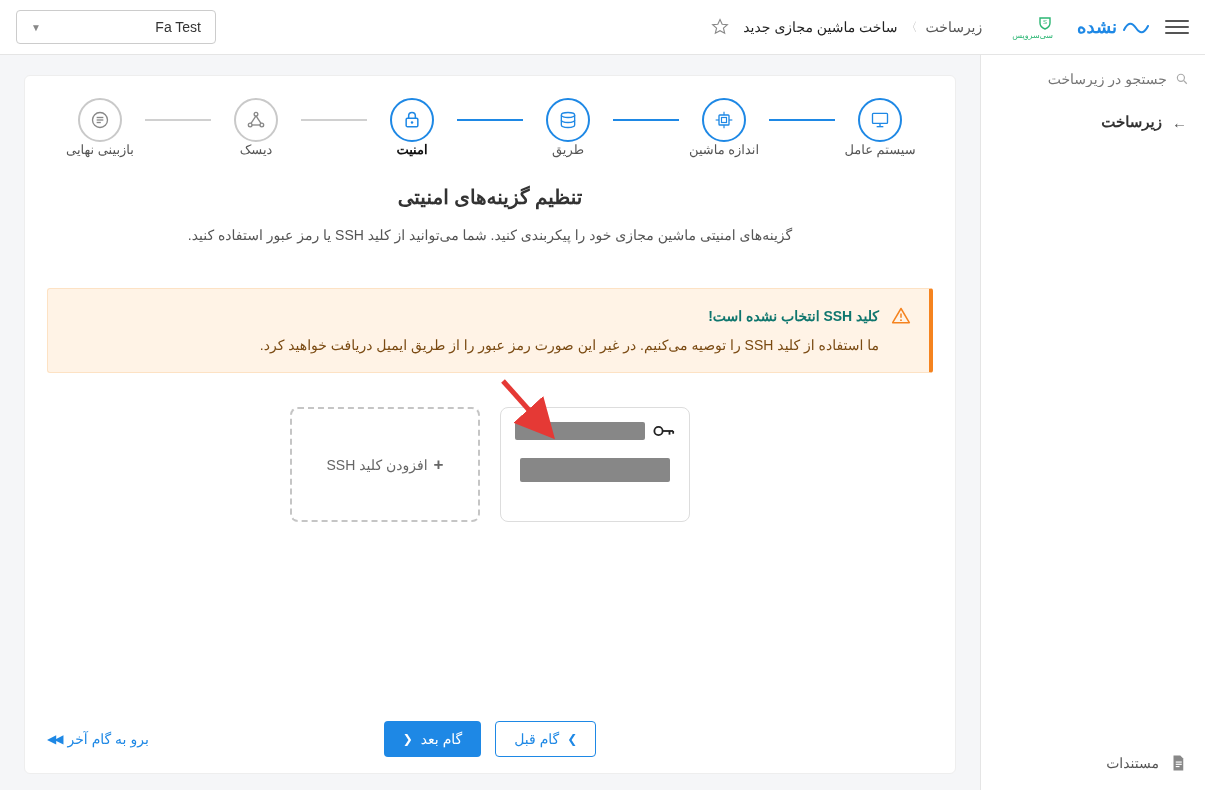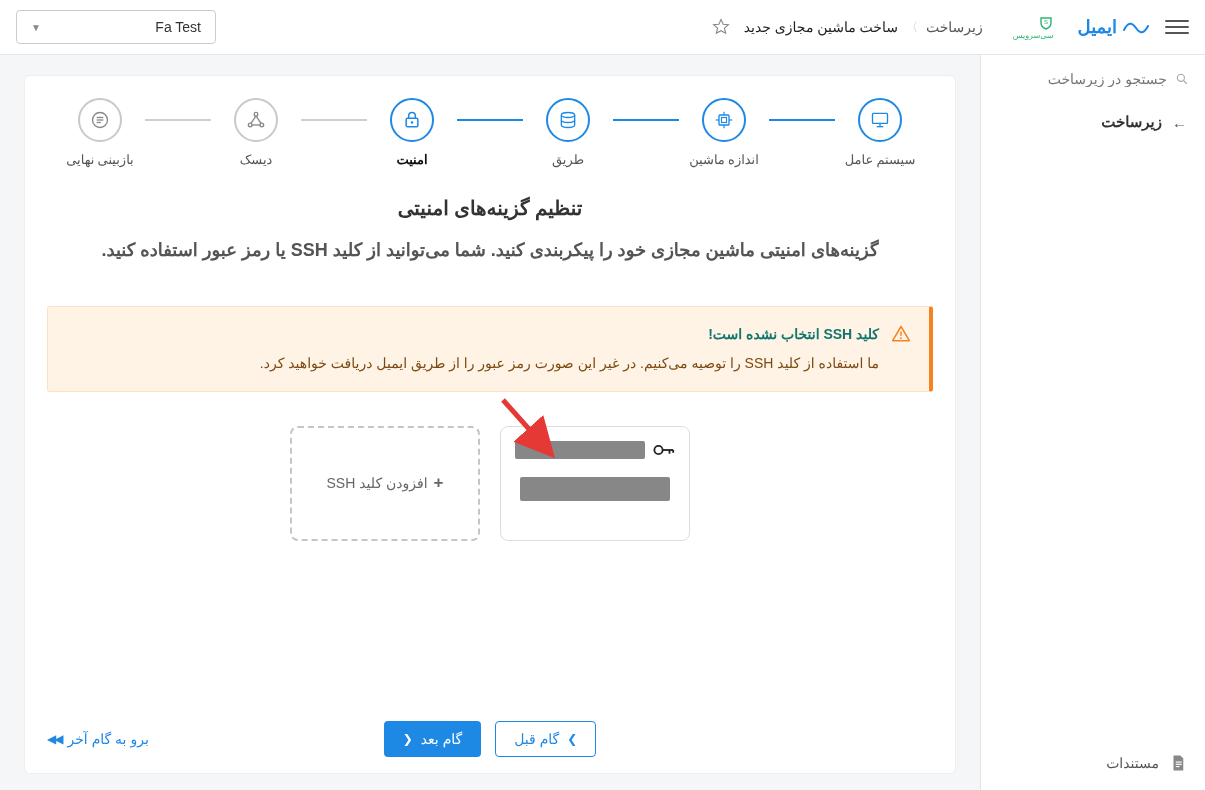--- a/index.html
+++ b/index.html
@@ -59,35 +59,35 @@
 
 .main{flex:1;padding:20px 24px 16px;display:flex;flex-direction:column;}
 .card{
   background:#fff;border:1px solid #eee;border-radius:6px;
   padding:22px 22px 16px;display:flex;flex-direction:column;flex:1;
   position:relative;
 }
 
 
 .stepper{display:flex;align-items:flex-start;justify-content:space-between;padding:0 8px;margin-bottom:28px;}
-.step{display:flex;flex-direction:column;align-items:center;gap:10px;width:90px;font-family:Liberation Serif, serif;}
+.step{display:flex;flex-direction:column;align-items:center;width:90px;}
 .step-circle{
   width:44px;height:44px;border-radius:50%;
   border:2px solid #c9c9c9;display:flex;align-items:center;justify-content:center;
   color:#888;background:#fff;position:relative;z-index:2;
 }
 .step.done .step-circle,.step.active .step-circle{border-color:#1E88E5;color:#1E88E5;}
 .step-label{font-size:13px;color:#555;white-space:nowrap;}
 .step.active .step-label{color:#111;font-weight:600;}
 .step-line{flex:1;height:2px;background:#d0d0d0;margin-top:21px;}
 .step-line.done{background:#1E88E5;}
 
 
 .h-title{font-size:20px;font-weight:700;text-align:center;color:#333;margin-bottom:14px;}
-.h-desc{font-size:18px;color:#555;text-align:center;margin-bottom:40px;line-height:1.8;font-weight:bold;}
+.h-desc{font-size:14px;color:#555;text-align:center;margin-bottom:40px;line-height:1.8;}
 
 
 .alert{
   background:#FFF3E6;border:1px solid #FDE2C4;border-right:4px solid #F5831F;
   border-radius:3px;padding:14px 18px;margin-bottom:34px;color:#7a4a12;
   display:flex;gap:12px;align-items:flex-start;
 }
 .alert-icon{color:#F5831F;flex-shrink:0;margin-top:3px;}
 .alert-body{line-height:1.9;}
 .alert-title{font-weight:700;color:#0f766e;margin-bottom:2px;}
@@ -131,21 +131,21 @@
 <div class="topnav">
   <div class="hamburger">
     <span></span>
       <span></span>
       <span></span>
   </div>
   <div class="brand">
     <svg class="brand-wave" viewBox="0 0 26 14">
       <path d="M1 10 C5 2, 9 2, 13 8 C17 14, 21 14, 25 6" stroke="#1E88E5" stroke-width="2" fill="none" stroke-linecap="round"></path>
     </svg>
-    <span class="brand-text">ایمیل</span>
+    <span class="brand-text">نشده</span>
   </div>
   <div class="brand-sub">
     <svg width="16" height="16" viewBox="0 0 16 16">
         <path d="M3 3 L13 3 L13 8 C13 12 8 14 8 14 C8 14 3 12 3 8 Z" fill="none" stroke="#2BB673" stroke-width="1.4"></path>
         <text x="8" y="9" font-size="6" text-anchor="middle" fill="#2BB673">S</text>
       </svg>
     <span style="font-size:8px;">سی‌سرویس</span>
   </div>
 
   <div class="breadcrumb">

